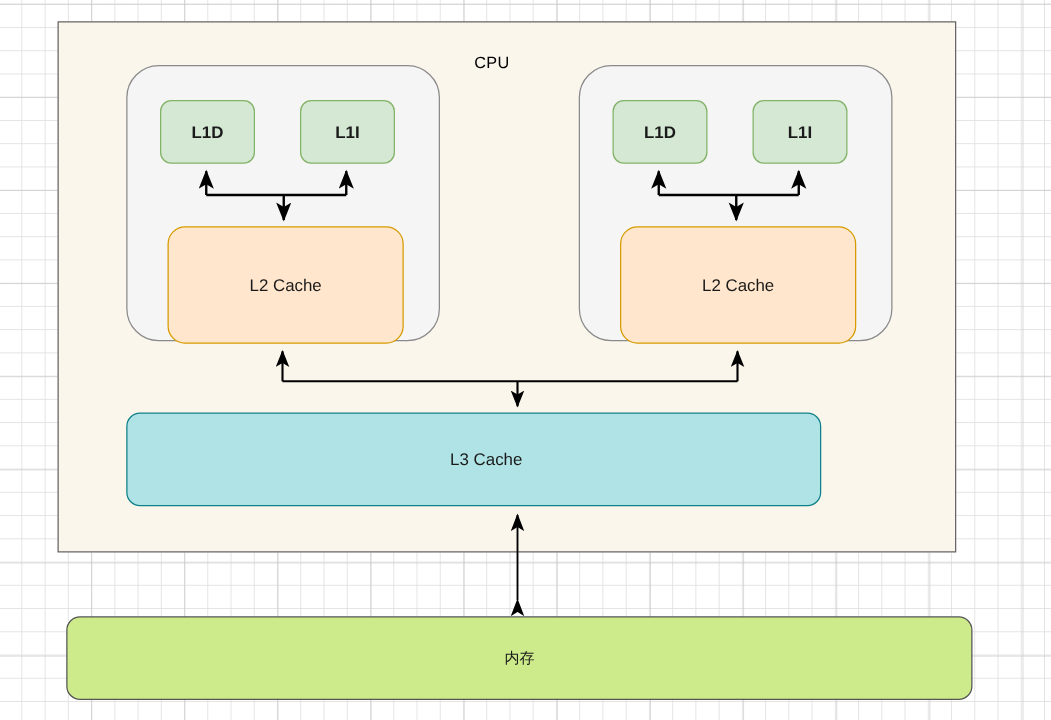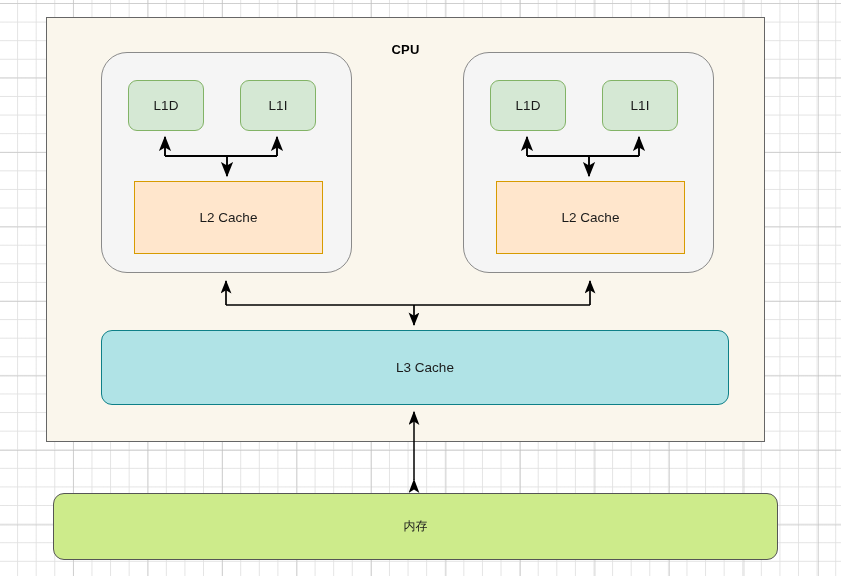--- a/index.html
+++ b/index.html
@@ -27,57 +27,57 @@
   }
   .box{position:absolute;box-sizing:border-box;display:flex;align-items:center;justify-content:center;}
   .lbl{position:absolute;}
 
   
   #cpu-box{
     left:46px;top:17px;width:719px;height:425px;
     background:#faf6ec;border:1.6px solid #666666;
   }
   #cpu-label{
-    left:46px;top:17px;width:719px;height:64px;
+    left:34px;top:17px;width:719px;height:64px;
     display:flex;align-items:center;justify-content:center;
-    font-size:13px;font-weight:bold;color:#000;
+    font-size:13px;font-weight:normal;color:#000;
     letter-spacing:.2px;
   }
   
   .core-box{
     background:#f5f5f5;border:1.2px solid #8a8a8a;border-radius:26px;
   }
   #core1-box{left:101px;top:52px;width:251px;height:221px;}
   #core2-box{left:463px;top:52px;width:251px;height:221px;}
   .core-label{
     font-size:12.5px;color:#1a1a1a;
     width:251px;height:20px;
     display:flex;align-items:center;justify-content:center;
   }
   #core1-label{left:101px;top:30px;}
   #core2-label{left:463px;top:30px;}
 
   .l1{
     background:#d5e8d4;border:1.2px solid #82b366;border-radius:9px;
-    width:76px;height:51px;font-size:13.5px;color:#1a1a1a;
+    width:76px;height:51px;font-size:13.5px;color:#1a1a1a;font-weight:bold;
   }
   #c1-l1d{left:128px;top:80px;}
   #c1-l1i{left:240px;top:80px;}
   #c2-l1d{left:490px;top:80px;}
   #c2-l1i{left:602px;top:80px;}
 
   .l2{
-    background:#ffe6cc;border:1.3px solid #d79b00;border-radius:0;
-    width:189px;height:73px;font-size:13.5px;color:#1a1a1a;
+    background:#ffe6cc;border:1.3px solid #d79b00;border-radius:14px;
+    width:189px;height:94px;font-size:13.5px;color:#1a1a1a;
   }
   #c1-l2{left:134px;top:181px;}
   #c2-l2{left:496px;top:181px;}
 
   #l3-box{
-    left:101px;top:330px;width:628px;height:75px;
+    left:101px;top:330px;width:556px;height:75px;
     background:#b0e3e6;border:1.4px solid #0e8088;border-radius:11px;
     font-size:13.5px;color:#1a1a1a;padding-left:20px;
   }
   #mem-box{
     left:53px;top:493px;width:725px;height:67px;
     background:#cdeb8b;border:1.6px solid #555555;border-radius:11px;
     font-size:12px;color:#1a1a1a;
   }
   svg#wires{position:absolute;left:0;top:0;width:841px;height:576px;pointer-events:none;}
 </style>

